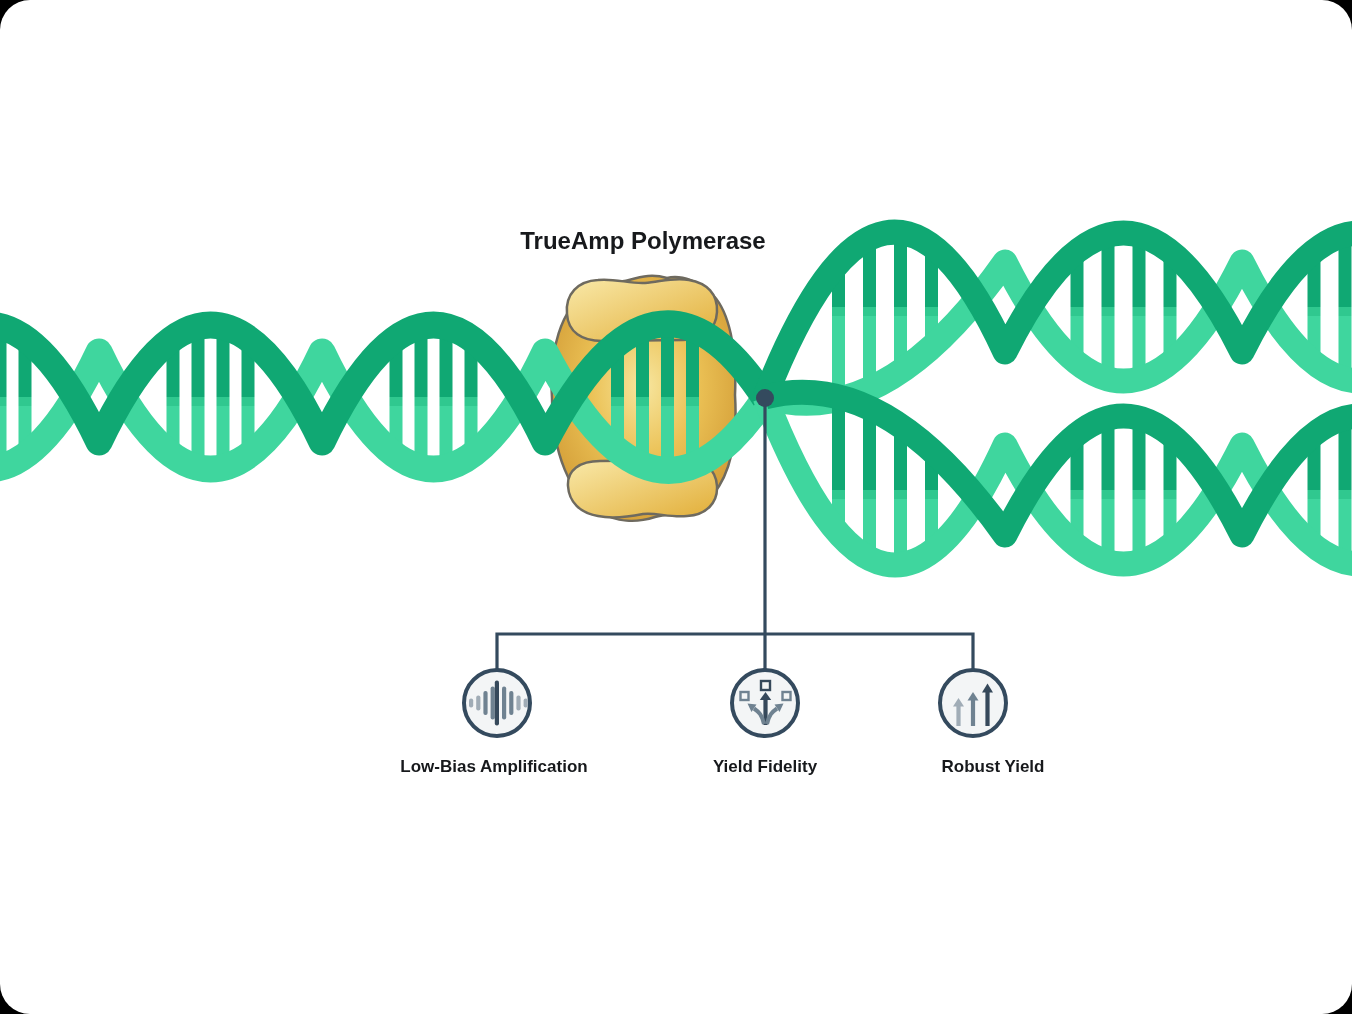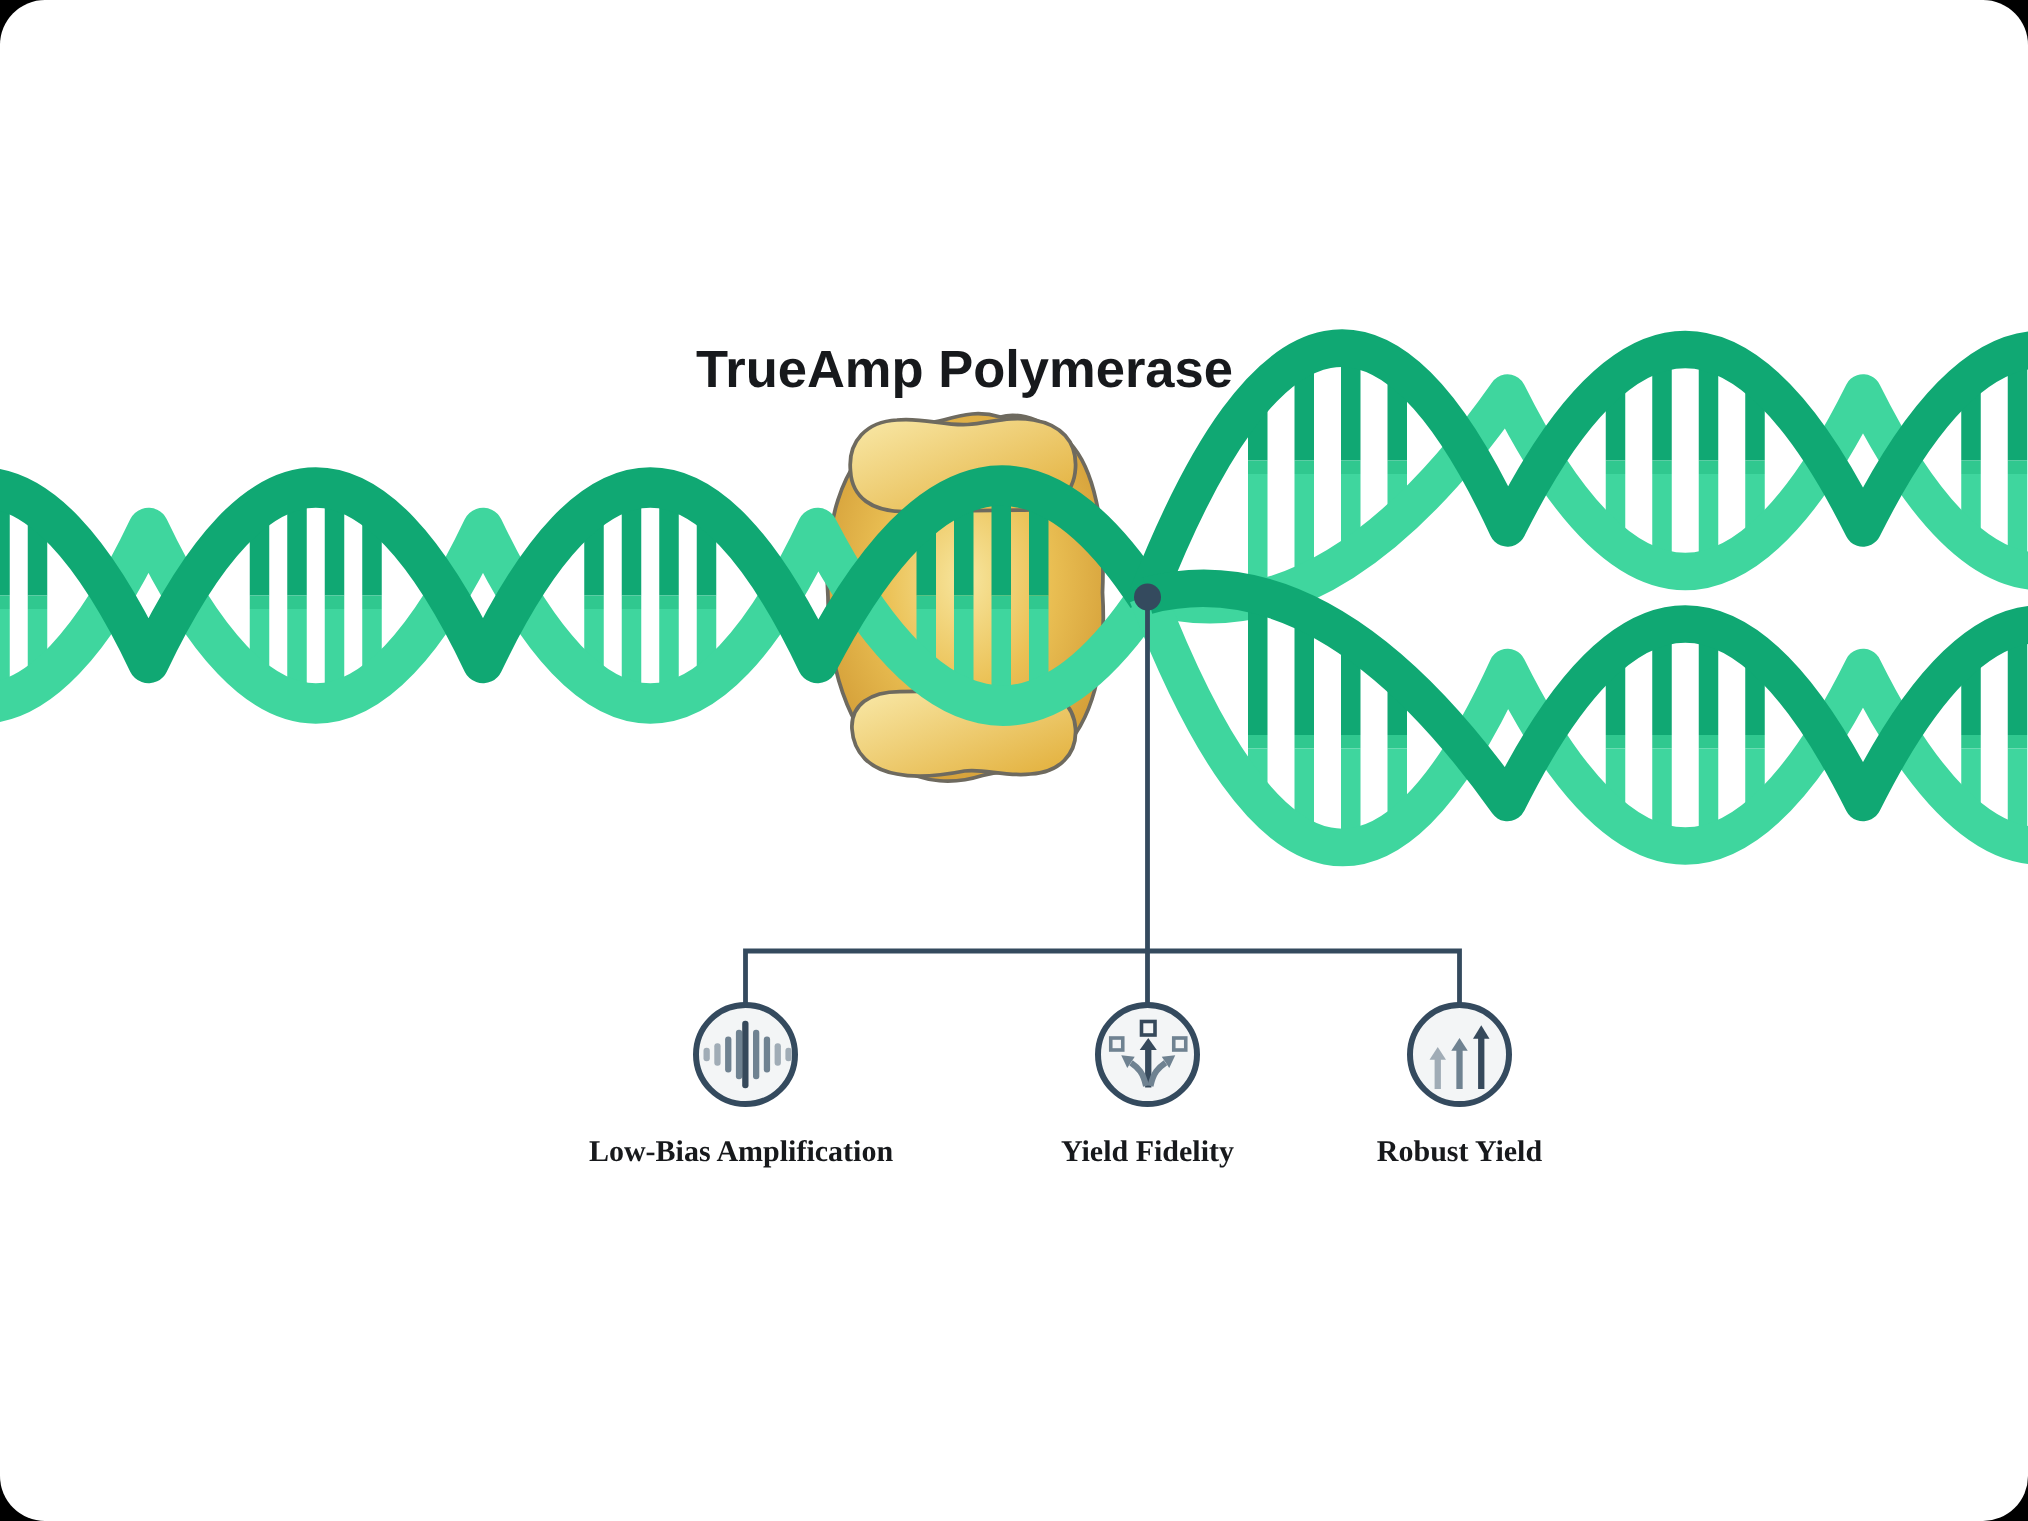--- a/index.html
+++ b/index.html
@@ -4,31 +4,31 @@
 <style>
   html,body{margin:0;padding:0;background:#000;}
   .canvas{
     position:relative;width:1352px;height:1014px;background:#fff;
     border-radius:30px;overflow:hidden;
     font-family:"Liberation Sans", sans-serif;
   }
   #scene{position:absolute;left:0;top:0;}
   .title{
     position:absolute;left:643px;top:227px;transform:translateX(-50%);
-    font-size:35px;font-weight:700;color:var(--text);white-space:nowrap;
+    font-size:24px;font-weight:700;color:var(--text);white-space:nowrap;
   }
   .feature-circle{
     position:absolute;width:70px;height:70px;border-radius:50%;
     border:4px solid var(--connector);background:var(--circle-fill);
     box-sizing:border-box;transform:translate(-50%,-50%);
   }
   .feature-circle svg{position:absolute;left:-4px;top:-4px;}
   .feature-label{
     position:absolute;top:757px;transform:translateX(-50%);
-    font-size:20px;font-weight:700;color:var(--text);white-space:nowrap;font-family:Liberation Serif, serif;
+    font-size:17px;font-weight:700;color:var(--text);white-space:nowrap;
   }
 </style>
 </head>
 <body>
 
 <div class="canvas">
 
   <svg id="scene" width="1352" height="1014" viewBox="0 0 1352 1014">
     <defs>
       <radialGradient id="bodyGold" cx="50%" cy="45%" r="65%">
@@ -256,15 +256,15 @@
       <g>
         <rect x="18.4" y="37" width="4.2" height="21" fill="var(--ic-light)"></rect>
         <polygon points="20.5,30 15,38.5 26,38.5" fill="var(--ic-light)"></polygon>
         <rect x="32.9" y="31" width="4.2" height="27" fill="var(--ic-med)"></rect>
         <polygon points="35,24 29.5,32.5 40.5,32.5" fill="var(--ic-med)"></polygon>
         <rect x="47.4" y="23" width="4.2" height="35" fill="var(--ic-dark)"></rect>
         <polygon points="49.5,15.5 44,24.5 55,24.5" fill="var(--ic-dark)"></polygon>
       </g>
     </svg>
   </div>
-  <div class="feature-label" style="left:973px">Robust Yield</div>
+  <div class="feature-label" style="left:993px">Robust Yield</div>
 
 </div>
 
 </body></html>

